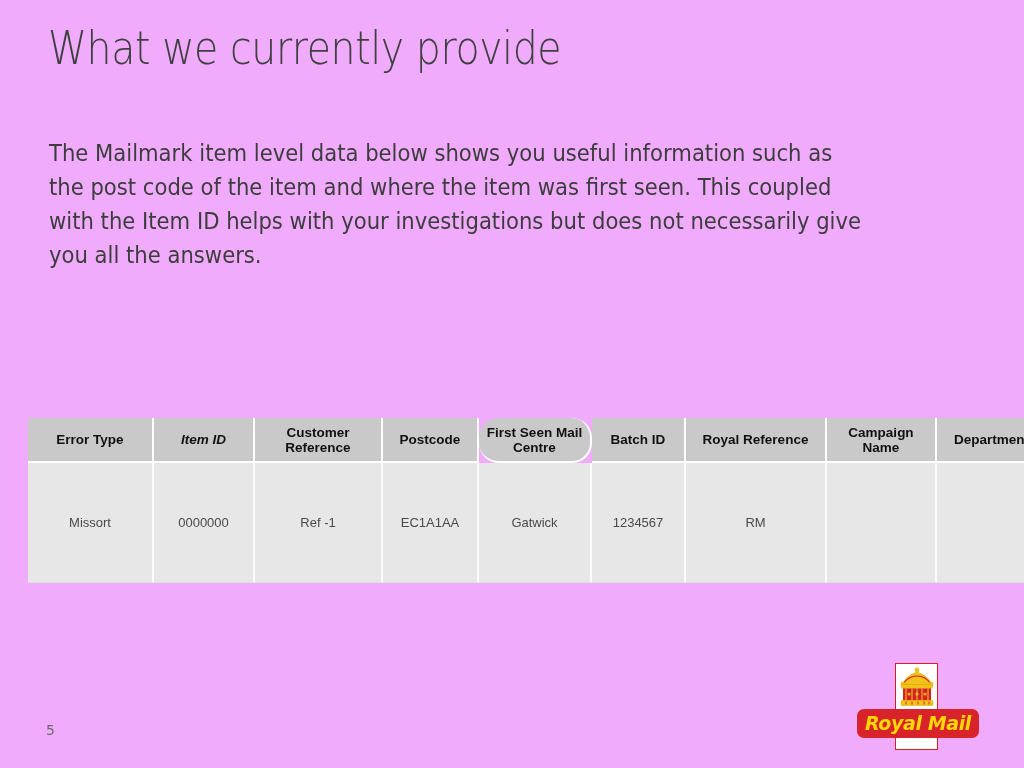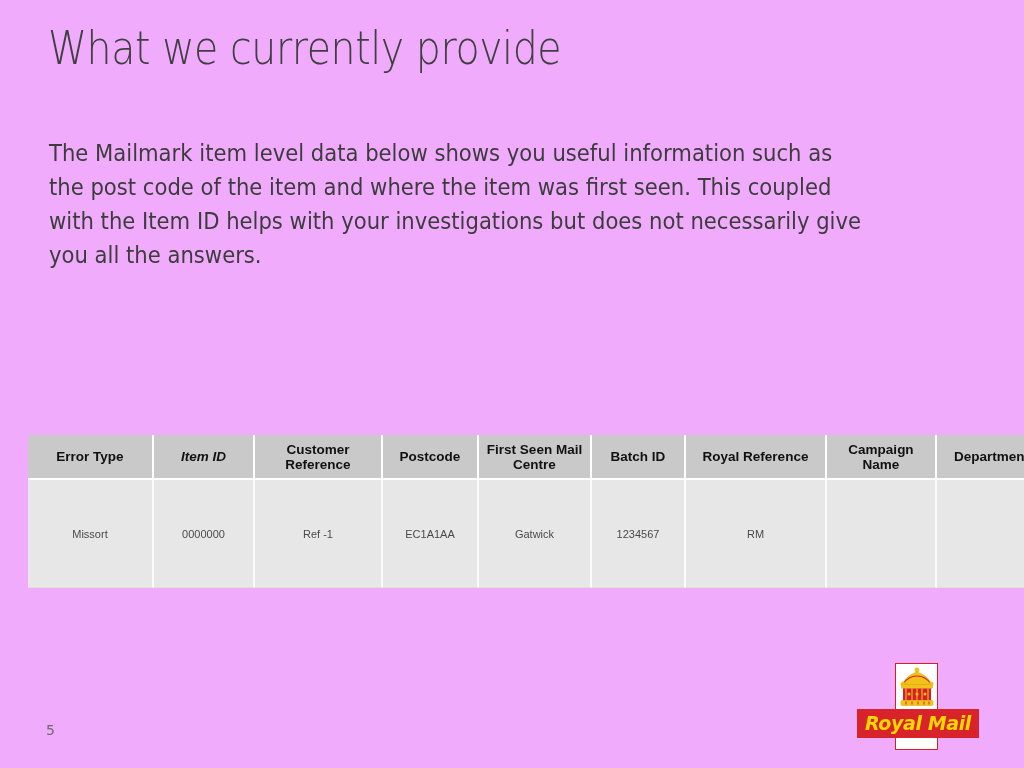--- a/index.html
+++ b/index.html
@@ -52,21 +52,21 @@
     line-height: 34px;
     color: #3c3c3c;
     transform: scaleX(0.9);
     transform-origin: left top;
   }
 
   
   .data-table-wrap {
     position: absolute;
     left: 28px;
-    top: 435px;
+    top: 418px;
     width: 930px;
   }
   table.data-table {
     border-collapse: separate;
     border-spacing: 0;
     width: 930px;
     table-layout: fixed;
     font-family: "Liberation Sans", sans-serif;
   }
   table.data-table th {
@@ -80,37 +80,37 @@
     padding: 2px 4px;
     line-height: 15px;
     border-right: 2px solid #ffffff;
     border-bottom: 2px solid #ffffff;
   }
   table.data-table th:last-child { border-right: none; }
 
   table.data-table td {
     background: #e7e7e7;
     color: #4a4a4a;
-    font-size: 11px;
+    font-size: 13px;
     font-weight: normal;
     text-align: center;
     vertical-align: middle;
     height: 83px;
-    padding: 12px 4px;
+    padding: 18px 4px;
     border-right: 2px solid #fbfbfb;
     border-bottom: 1px solid #dedede;
   }
   table.data-table td:last-child { border-right: none; }
 
   
   .col-error      { width: 116px; }
   .col-itemid     { width: 91px; font-style: italic;  }
   .col-custref    { width: 118px; margin-top: 48px; }
   .col-postcode   { width: 86px; margin-top: 44px;  }
-  .col-firstseen  { width: 103px; }
+  .col-firstseen  { width: 103px; border-radius: 20px; }
   .col-batchid    { width: 84px; margin-top: 32px;  }
   .col-batchref   { width: 131px; }
   .col-campaign   { width: 100px; }
   .col-department { width: 101px; }
 
   
   .page-number {
     position: absolute;
     left: 46px;
     top: 722px;
@@ -144,20 +144,21 @@
     width: 38px;
     height: 42px;
   }
   .rm-banner {
     position: absolute;
     left: 0px;
     top: 46px;
     width: 122px;
     height: 29px;
     background: #d8232a;
+    border-radius: 7px;
   }
   .rm-banner-text {
     position: absolute;
     left: 0;
     top: 0;
     width: 122px;
     height: 29px;
     line-height: 29px;
     text-align: center;
     font-family: "DejaVu Sans", sans-serif;

